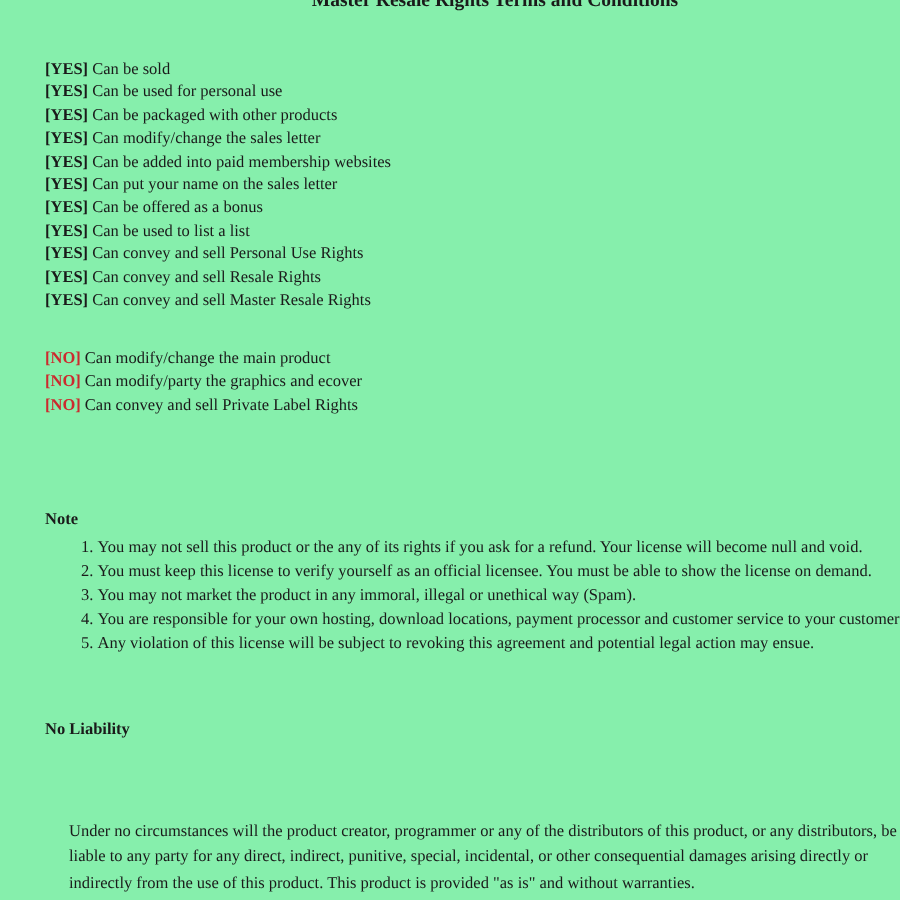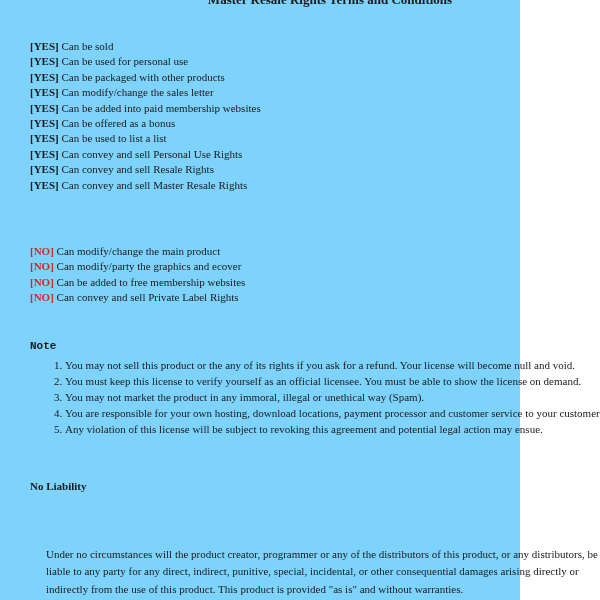--- a/index.html
+++ b/index.html
@@ -7,57 +7,57 @@
     padding: 0;
     width: 600px;
     height: 600px;
     background: #ffffff;
     overflow: hidden;
     font-family: "Liberation Serif", "DejaVu Serif", serif;
     color: #1a1a1a;
   }
   .page {
     position: relative;
-    width: 520px;
+    width: 600px;
     height: 600px;
-    background: #7dd3fc;
+    background: #86efac;
   }
   .doc-title {
     position: absolute;
     top: -7px;
     left: 330px;
     transform: translateX(-50%);
     font-size: 13px;
     font-weight: bold;
     line-height: 13px;
     white-space: nowrap;
     margin: 0;
   }
   .rights-block {
     position: absolute;
     left: 30px;
     width: 566px;
     font-size: 11px;
     line-height: 15.4px;
   }
   .yes-block { top: 39px; }
-  .no-block  { top: 232px; margin-top: 12px; }
+  .no-block  { top: 232px; }
   .rights-row { white-space: nowrap; }
   .tag { font-weight: bold; }
   .tag-yes { color: #1a1a1a; }
   .tag-no  { color: #cc2a2e; }
   .section-heading {
     position: absolute;
     left: 30px;
     margin: 0;
     font-size: 11px;
     font-weight: bold;
     line-height: 15.4px;
   }
-  .note-heading { top: 339px; font-family: Liberation Mono, monospace; }
+  .note-heading { top: 339px; }
   .liability-heading { top: 479px; }
   .note-list {
     position: absolute;
     top: 358px;
     left: 30px;
     width: 563px;
     margin: 0;
     padding: 0 0 0 35px;
     font-size: 11px;
     line-height: 15.9px;
@@ -80,31 +80,31 @@
 <div class="page">
 
   <h1 class="doc-title">Master Resale Rights Terms and Conditions</h1>
 
   <div class="rights-block yes-block">
     <div class="rights-row"><span class="tag tag-yes">[YES]</span> <span>Can be sold</span></div>
     <div class="rights-row"><span class="tag tag-yes">[YES]</span> <span>Can be used for personal use</span></div>
     <div class="rights-row"><span class="tag tag-yes">[YES]</span> <span>Can be packaged with other products</span></div>
     <div class="rights-row"><span class="tag tag-yes">[YES]</span> <span>Can modify/change the sales letter</span></div>
     <div class="rights-row"><span class="tag tag-yes">[YES]</span> <span>Can be added into paid membership websites</span></div>
+    <div class="rights-row"><span class="tag tag-yes">[YES]</span> <span>Can put your name on the sales letter</span></div>
     <div class="rights-row"><span class="tag tag-yes">[YES]</span> <span>Can be offered as a bonus</span></div>
     <div class="rights-row"><span class="tag tag-yes">[YES]</span> <span>Can be used to list a list</span></div>
     <div class="rights-row"><span class="tag tag-yes">[YES]</span> <span>Can convey and sell Personal Use Rights</span></div>
     <div class="rights-row"><span class="tag tag-yes">[YES]</span> <span>Can convey and sell Resale Rights</span></div>
     <div class="rights-row"><span class="tag tag-yes">[YES]</span> <span>Can convey and sell Master Resale Rights</span></div>
   </div>
 
   <div class="rights-block no-block">
     <div class="rights-row"><span class="tag tag-no">[NO]</span> <span>Can modify/change the main product</span></div>
     <div class="rights-row"><span class="tag tag-no">[NO]</span> <span>Can modify/party the graphics and ecover</span></div>
-    <div class="rights-row"><span class="tag tag-no">[NO]</span> <span>Can be added to free membership websites</span></div>
     <div class="rights-row"><span class="tag tag-no">[NO]</span> <span>Can convey and sell Private Label Rights</span></div>
   </div>
 
   <h2 class="section-heading note-heading">Note</h2>
 
   <ol class="note-list">
     <li>You may not sell this product or the any of its rights if you ask for a refund. Your license will become null and void.</li>
     <li>You must keep this license to verify yourself as an official licensee. You must be able to show the license on demand.</li>
     <li>You may not market the product in any immoral, illegal or unethical way (Spam).</li>
     <li>You are responsible for your own hosting, download locations, payment processor and customer service to your customers.</li>

